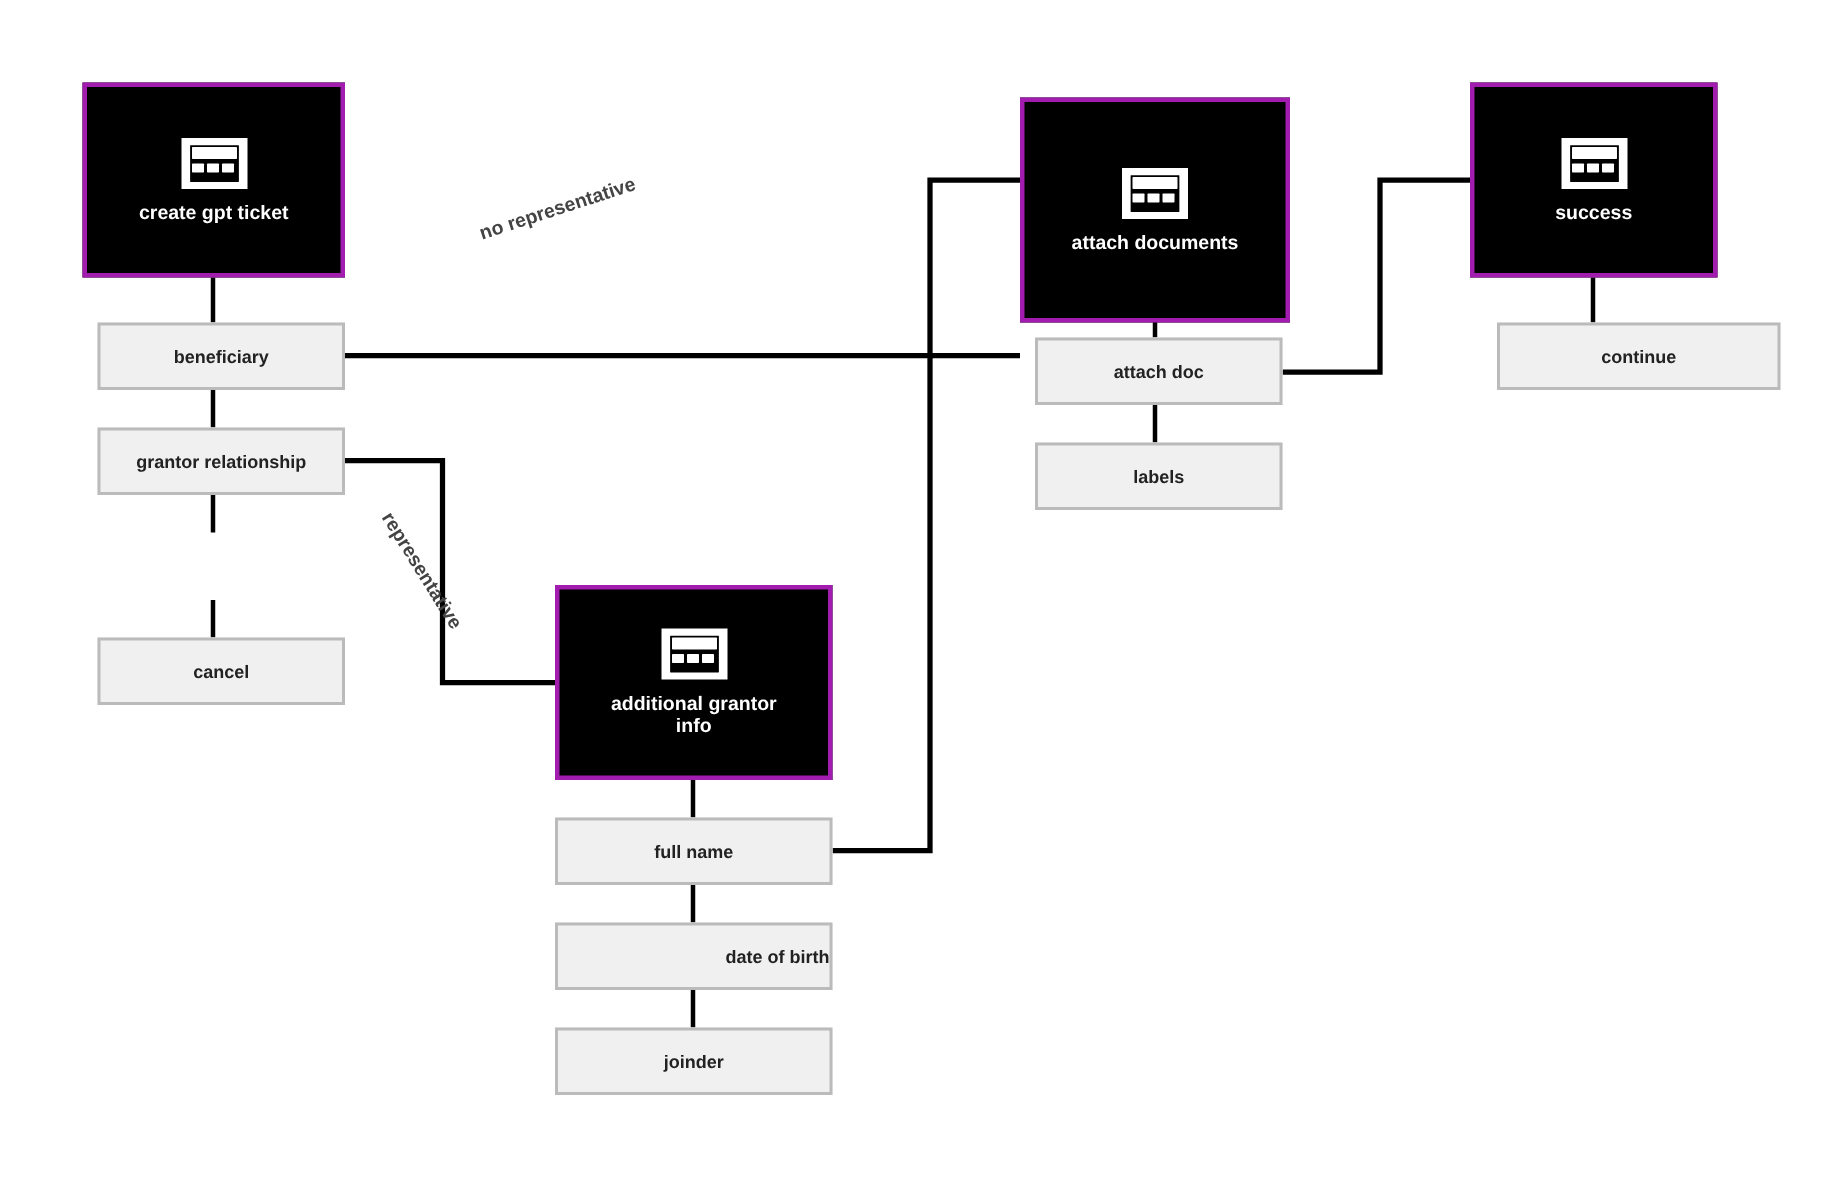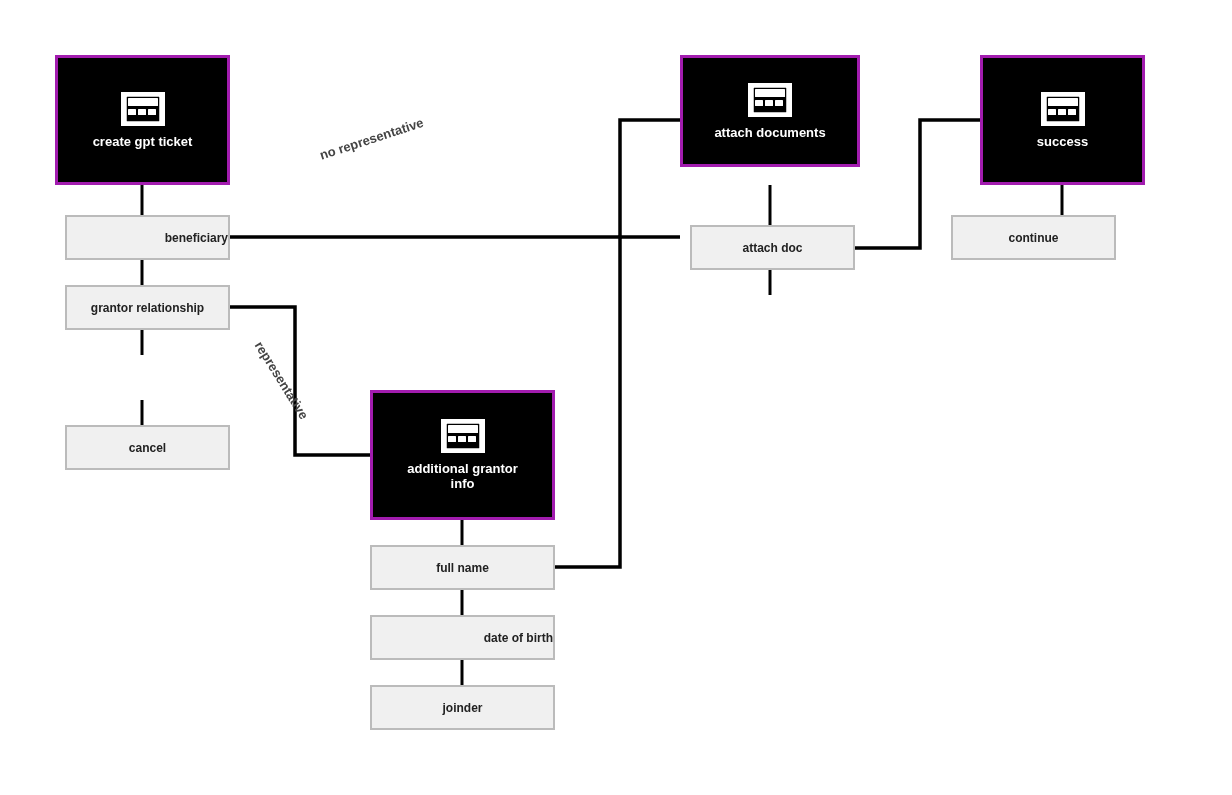--- a/index.html
+++ b/index.html
@@ -119,21 +119,21 @@
         <rect x="1" y="1" width="34" height="26" rx="1" fill="#000" stroke="#fff" stroke-width="1.5"></rect>
         <rect x="3" y="3" width="30" height="8" rx="0.5" fill="#fff"></rect>
         <rect x="3" y="14" width="8" height="6" rx="0.5" fill="#fff"></rect>
         <rect x="13" y="14" width="8" height="6" rx="0.5" fill="#fff"></rect>
         <rect x="23" y="14" width="8" height="6" rx="0.5" fill="#fff"></rect>
       </svg>
     </div>
     <span>create gpt ticket</span>
   </div>
 
-  <div class="node-box" style="left:680px; top:55px; width:180px; height:112px;">
+  <div class="node-box" style="left:680px; top:65px; width:180px; height:150px;">
     <div class="node-icon">
       <svg viewBox="0 0 36 28" fill="none">
         <rect x="1" y="1" width="34" height="26" rx="1" fill="#000" stroke="#fff" stroke-width="1.5"></rect>
         <rect x="3" y="3" width="30" height="8" rx="0.5" fill="#fff"></rect>
         <rect x="3" y="14" width="8" height="6" rx="0.5" fill="#fff"></rect>
         <rect x="13" y="14" width="8" height="6" rx="0.5" fill="#fff"></rect>
         <rect x="23" y="14" width="8" height="6" rx="0.5" fill="#fff"></rect>
       </svg>
     </div>
     <span>attach documents</span>
@@ -159,21 +159,21 @@
         <rect x="3" y="3" width="30" height="8" rx="0.5" fill="#fff"></rect>
         <rect x="3" y="14" width="8" height="6" rx="0.5" fill="#fff"></rect>
         <rect x="13" y="14" width="8" height="6" rx="0.5" fill="#fff"></rect>
         <rect x="23" y="14" width="8" height="6" rx="0.5" fill="#fff"></rect>
       </svg>
     </div>
     <span style="white-space:pre-line; text-align:center;">additional grantor
 info</span>
   </div>
 
-  <div class="leaf-box" style="left:65px; top:215px; width:165px; height:45px;justify-content:flex-end;">
+  <div class="leaf-box" style="left:65px; top:215px; width:165px; height:45px;">
     <span>beneficiary</span>
   </div>
 
   <div class="leaf-box" style="left:65px; top:285px; width:165px; height:45px;">
     <span>grantor relationship</span>
   </div>
 
 
   <div class="leaf-box" style="left:65px; top:425px; width:165px; height:45px;">
     <span>cancel</span>
@@ -188,22 +188,25 @@
   </div>
 
   <div class="leaf-box" style="left:370px; top:685px; width:185px; height:45px;">
     <span>joinder</span>
   </div>
 
   <div class="leaf-box" style="left:690px; top:225px; width:165px; height:45px;">
     <span>attach doc</span>
   </div>
 
-
-  <div class="leaf-box" style="left:951px; top:215px; width:165px; height:45px;">
+  <div class="leaf-box" style="left:690px; top:295px; width:165px; height:45px;">
+    <span>labels</span>
+  </div>
+
+  <div class="leaf-box" style="left:998px; top:215px; width:189px; height:45px;">
     <span>continue</span>
   </div>
 
   <div class="connector-label" style="left:320px; top:148px; transform: rotate(-18deg);">
     <span>no representative</span>
   </div>
 
   <div class="connector-label" style="left:258px; top:335px; transform: rotate(58deg);">
     <span>representative</span>
   </div>

